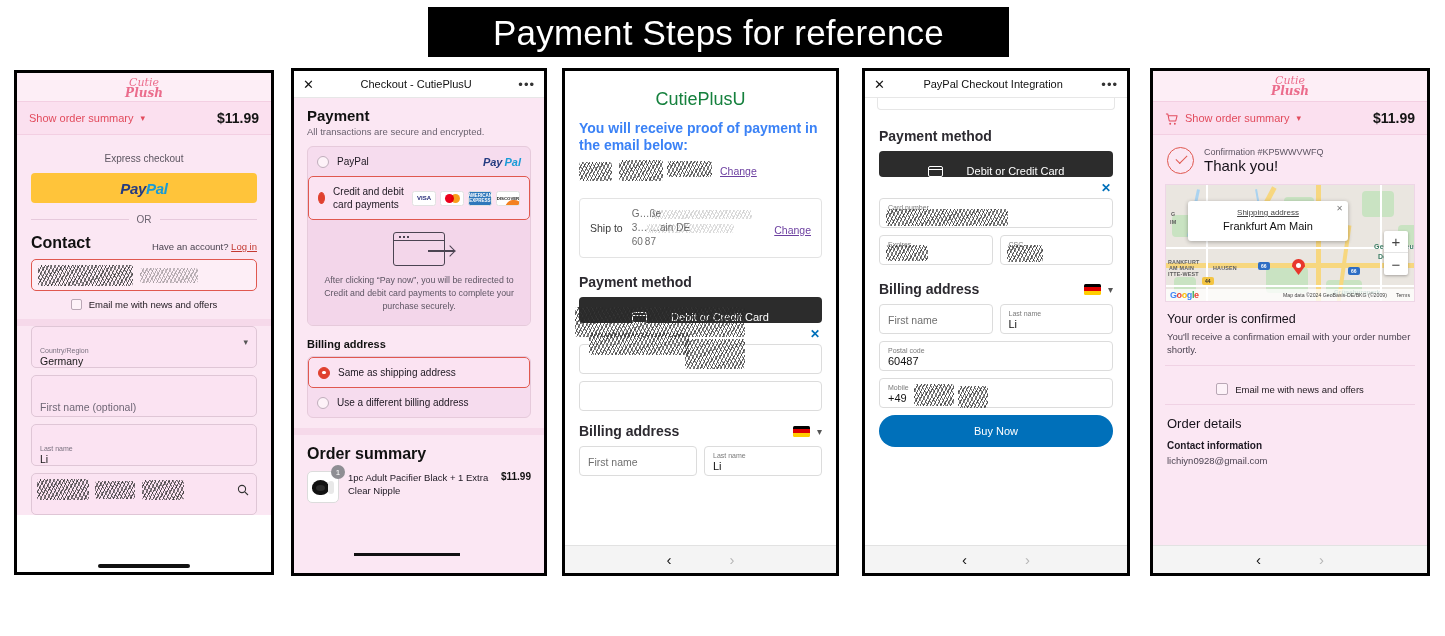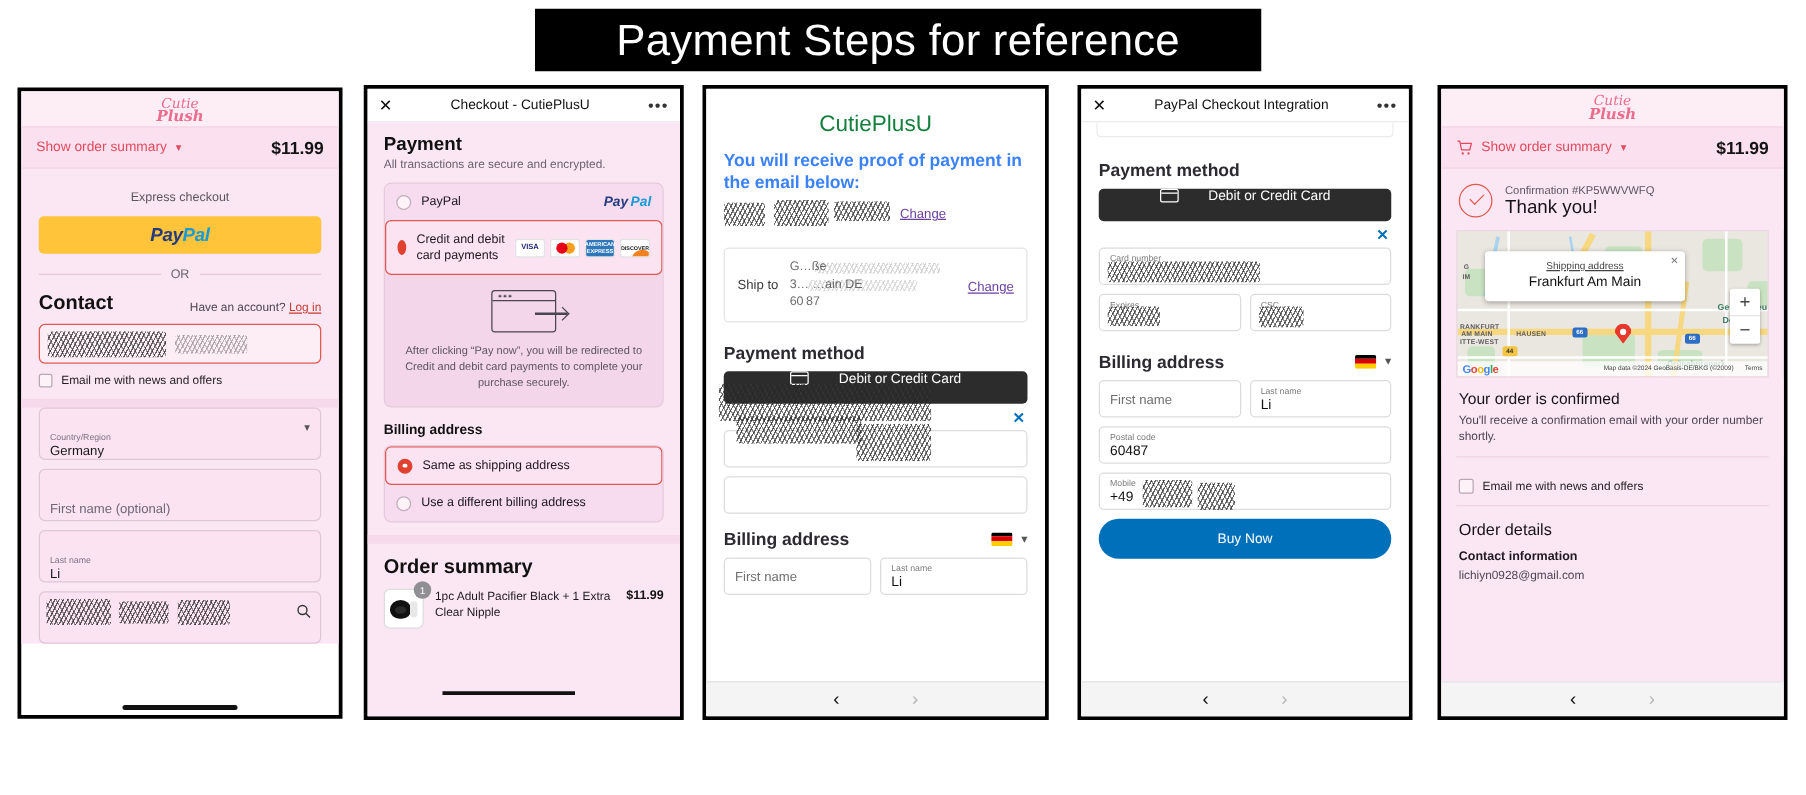--- a/index.html
+++ b/index.html
@@ -62,21 +62,21 @@
   .or-row .ln{ flex:1; height:1px; background:#e6c9dc; }
   .or-row .t{ font-size:10px; color:#6b6370; }
   .contact-row{ display:flex; align-items:flex-end; gap:6px; }
   .contact-row h2{ font-size:16px; font-weight:700; color:#111; }
   .contact-row .right{ margin-left:auto; font-size:9.5px; color:#4a4450; }
   .contact-row .right a{ color:#c33a32; text-decoration:underline; }
   .redact-input{
     margin-top:7px; height:32px; border:1.5px solid #e0584f; border-radius:5px;
     background:#fdeef6; position:relative; overflow:hidden;
   }
-  .checkline{ display:flex; align-items:center; gap:7px; margin-top:8px; }
+  .checkline{ display:flex; align-items:center; gap:7px; margin-top:8px;justify-content:center; }
   .cbox{ width:11px;height:11px;border:1px solid #b9a7b5; border-radius:2px; background:#fdf2f8;}
   .checkline span{ font-size:9.5px; color:#262026; }
   .sp-gap{ height:7px; background:#f6d9ea; margin:9px -14px 0; }
   .delivery-h{ font-size:16px; font-weight:700; color:#111; margin:12px 0 8px; }
   .fld{
     position:relative; height:30px; border:1px solid #dfc6d6; border-radius:5px;
     background:#fbe3f2; margin-bottom:7px; padding:20px 8px;
   }
   .fld .mini{ font-size:7px; color:#7b7280; line-height:8px; display:block;}
   .fld .val{ font-size:10.5px; color:#171717; line-height:13px; display:block;}
@@ -157,21 +157,21 @@
   .ppg .brand-h{ text-align:center; font-size:18px; color:#15803d; font-weight:400; margin:6px 0 10px;}
   .ppg .lead{ font-size:14px; font-weight:700; color:#3b82f6; line-height:17px; }
   .ppg .emailrow{ display:flex; align-items:center; gap:6px; margin-top:4px; height:26px; position:relative;}
   .chg{ color:#6c3fa0; text-decoration:underline; font-size:10.5px; }
   .shipbox{ border:1px solid #e3e3e3; border-radius:4px; padding:8px 10px; margin-top:14px;
             display:flex; gap:9px; align-items:center; position:relative; min-height:54px;}
   .shipbox .k{ font-size:10.5px; color:#3a3a3a; }
   .shipbox .v{ font-size:10px; color:#6d6d6d; line-height:14px; flex:1; }
   .ppg h3{ font-size:14px; color:#2c2a30; font-weight:700; margin:16px 0 7px; }
   .dc-btn{ height:26px; background:#2c2c2c; border-radius:4px; color:#fff; font-size:11px;
-           display:flex; align-items:flex-start; justify-content:center; gap:24px; }
+           display:flex; align-items:flex-end; justify-content:center; gap:24px; }
   .card-ico{ width:15px;height:11px;border:1.3px solid #fff;border-radius:2px; position:relative;}
   .card-ico::after{ content:""; position:absolute; left:0;right:0; top:2.2px; height:1.2px; background:#fff;}
   .blue-x{ color:#0070ba; font-size:12px; font-weight:700; text-align:right; margin:4px 2px 3px; }
   .ppfld{ border:1px solid #dcdcdc; border-radius:4px; height:30px; margin-bottom:7px;
           padding:4px 8px; position:relative; background:#fff; }
   .ppfld .mini{ font-size:7px; color:#7a7a7a; line-height:9px; display:block; }
   .ppfld .val{ font-size:11px; color:#111; line-height:13px; display:block; }
   .ppfld .ph{ font-size:10.5px; color:#6f6f6f; line-height:22px; display:block; }
   .row2{ display:flex; gap:7px; }
   .row2 > *{ flex:1; }

